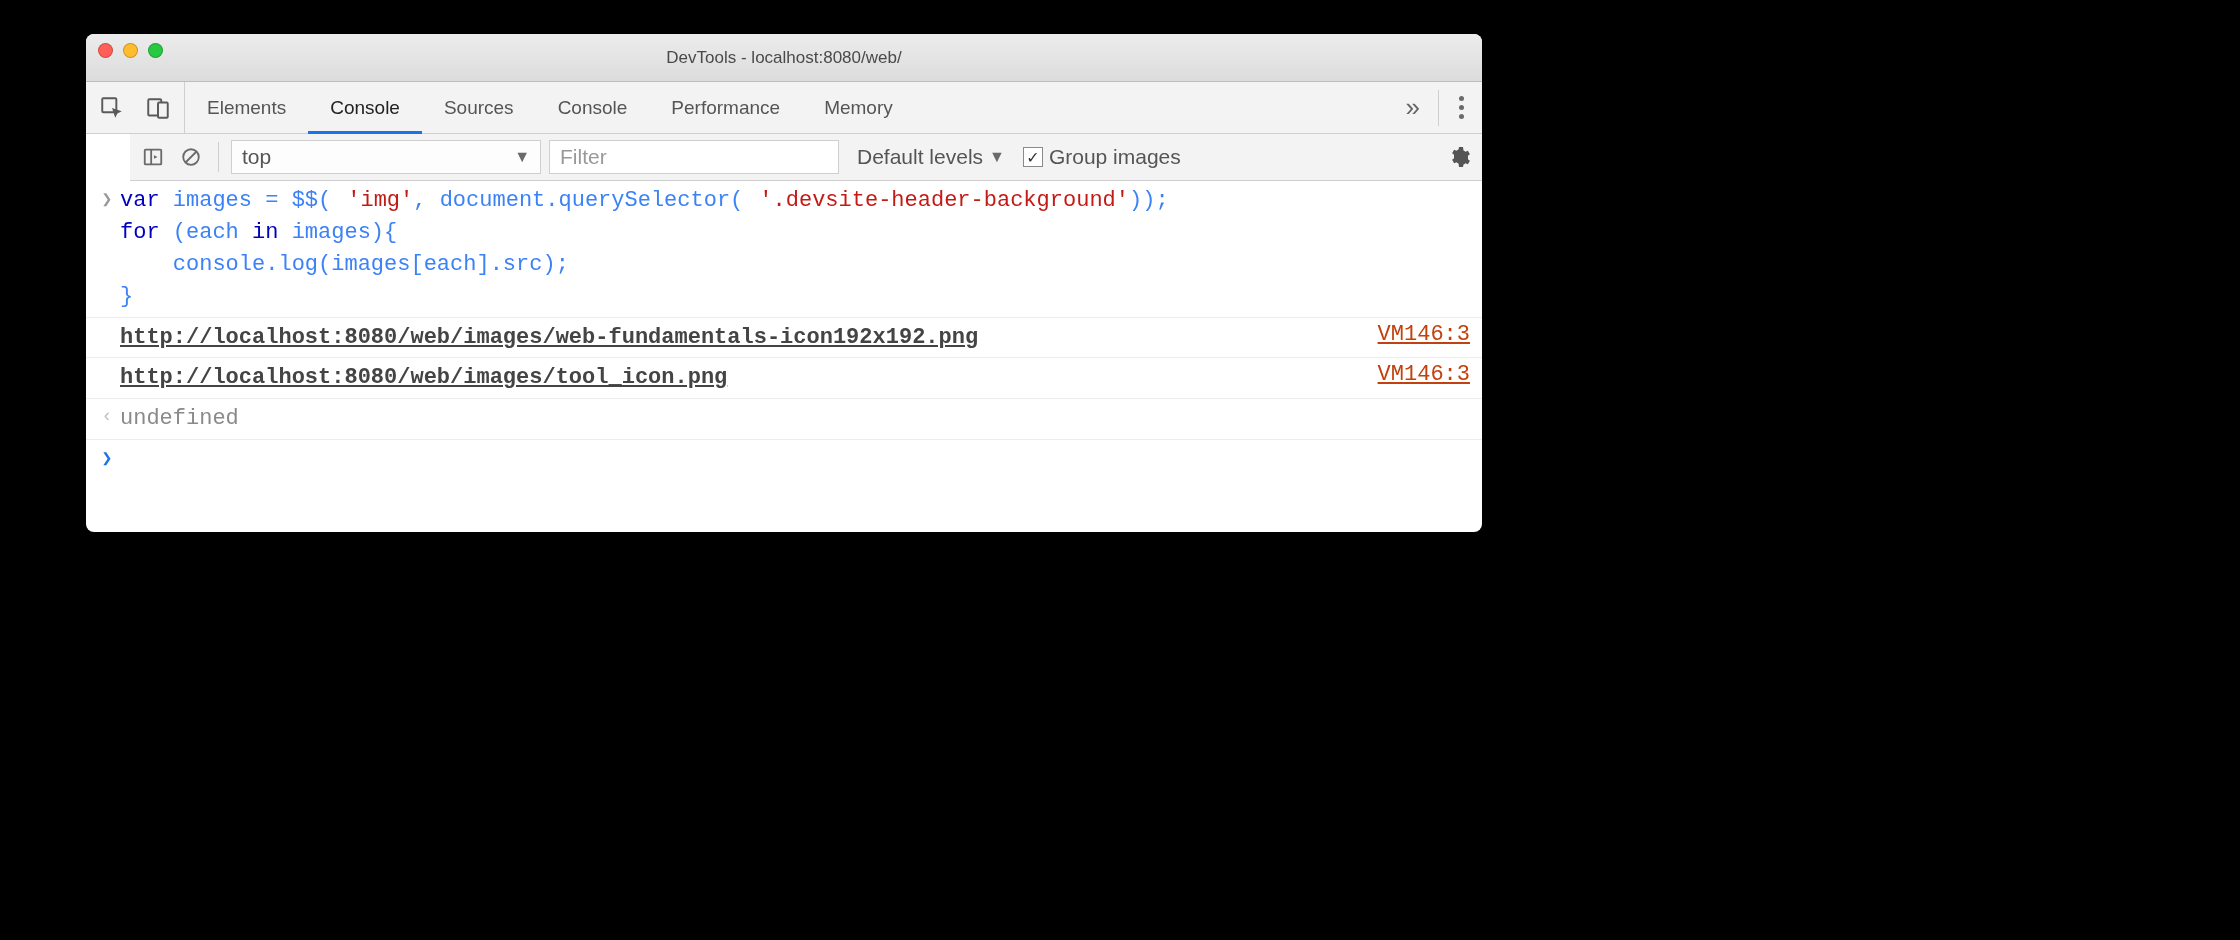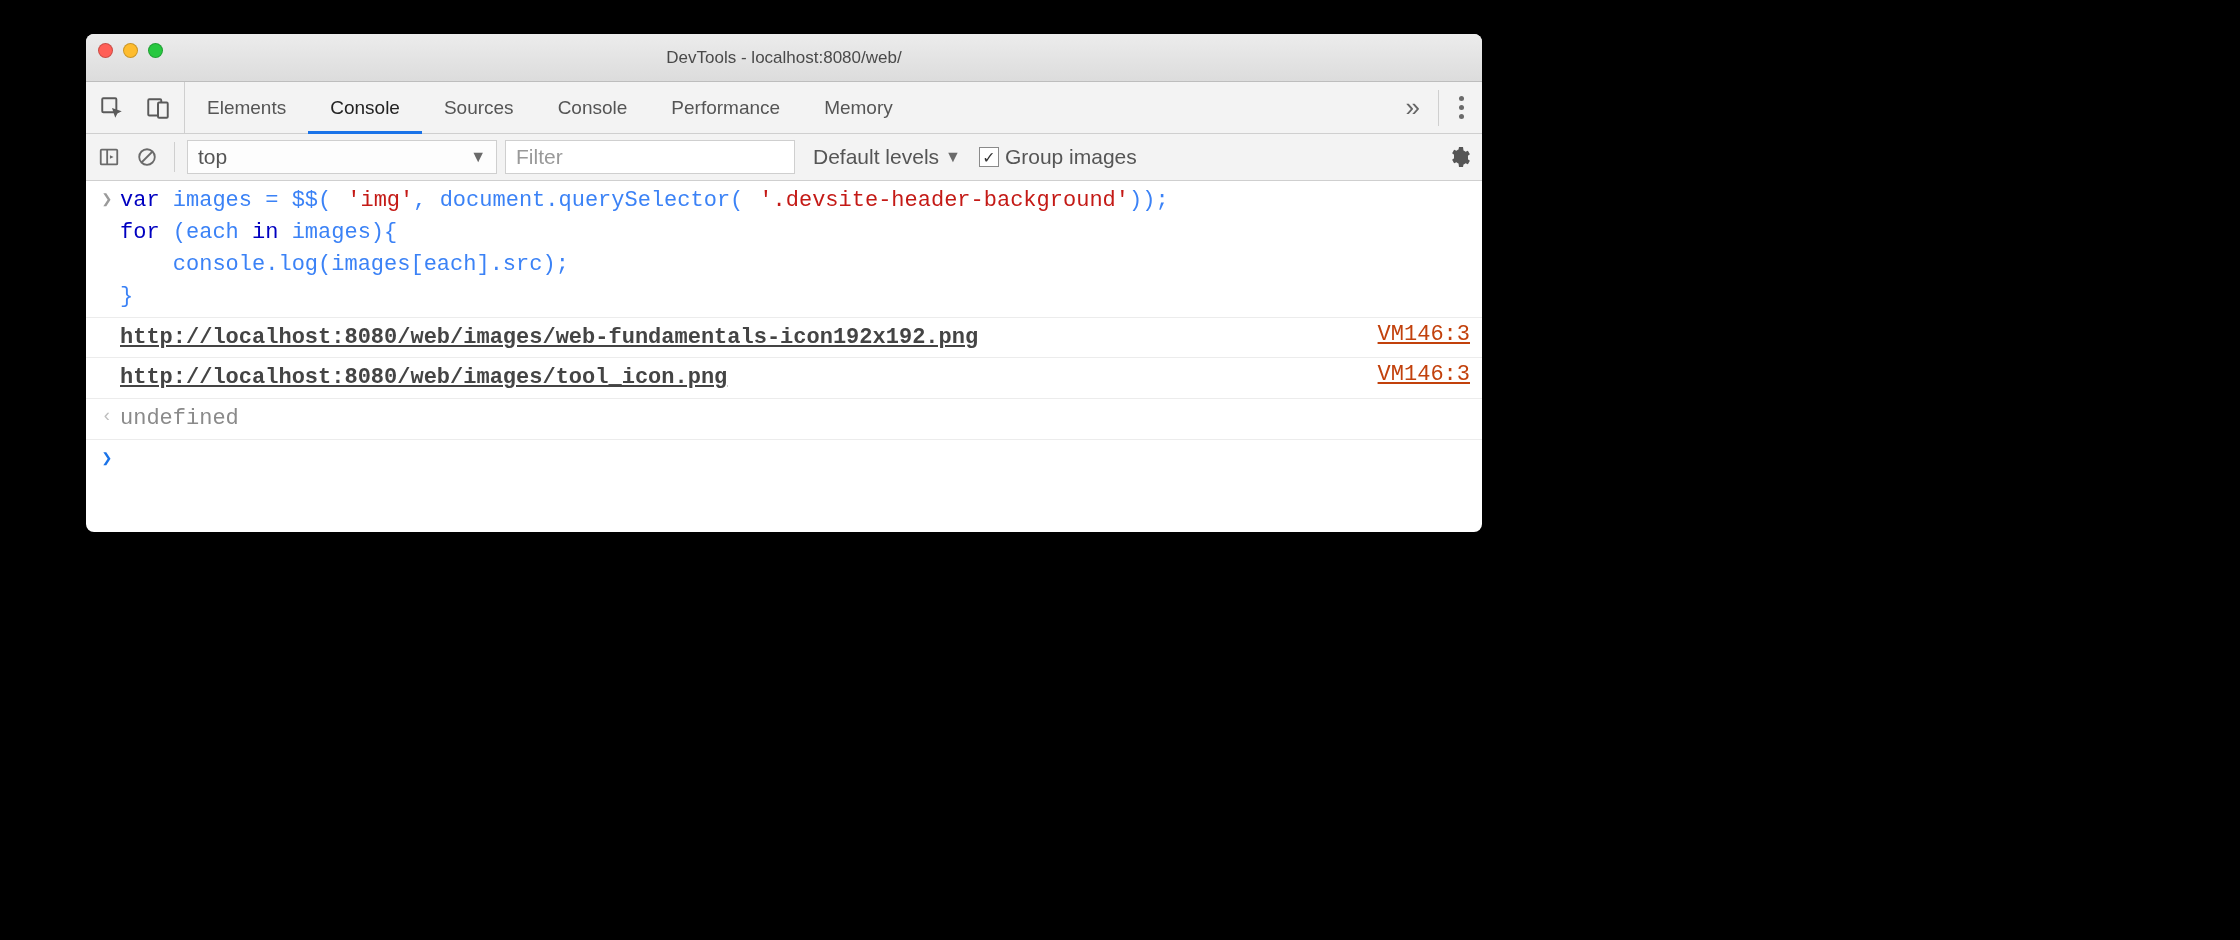--- a/index.html
+++ b/index.html
@@ -31,21 +31,21 @@
   .tab.active { color:#222; }
   .tab.active::after { content:""; position:absolute; left:0; right:0; bottom:-1px; height:3px; background:#1a73e8; }
   .tabs-right { margin-left:auto; display:flex; align-items:center; padding:0 8px; gap:6px; color:#5a5a5a; }
   .more-chevrons { font-size:26px; padding:0 8px; color:#666; }
   .divider { width:1px; height:36px; background:#cfcfcf; margin:0 4px; }
   .kebab { display:flex; flex-direction:column; gap:4px; padding:0 10px; }
   .kebab span{ width:5px; height:5px; background:#6a6a6a; border-radius:50%; }
   
   .toolbar {
     height: 47px; border-bottom:1px solid #cfcfcf; display:flex; align-items:center;
-    background:#f3f3f3; padding:0 8px; gap:8px; font-size:21px; color:#555;
+    background:#f3f3f3; padding:0 8px; gap:8px; font-size:21px; color:#555;margin-left:44px;
   }
   .tool-icon { width:30px; height:30px; display:flex; align-items:center; justify-content:center; color:#6a6a6a; }
   .vsep { width:1px; height:30px; background:#cfcfcf; margin:0 4px; }
   .ctx-select { flex:0 0 auto; width:310px; height:34px; background:#fdfdfd; border:1px solid #cfcfcf; display:flex; align-items:center; padding:0 10px; justify-content:space-between; }
   .filter { flex:0 0 auto; width:290px; height:34px; background:#fff; border:1px solid #cfcfcf; padding:0 10px; font-size:21px; color:#999; }
   .levels { display:flex; align-items:center; gap:6px; margin-left:10px;text-align:right; }
   .tri { color:#6a6a6a; font-size:16px; }
   .chk { width:20px; height:20px; border:1px solid #8a8a8a; display:inline-flex; align-items:center; justify-content:center; background:#fff; font-size:16px; color:#333; }
   .spacer { flex:1; }
   .gear { width:30px; height:30px; color:#555; display:flex; align-items:center; justify-content:center; }

